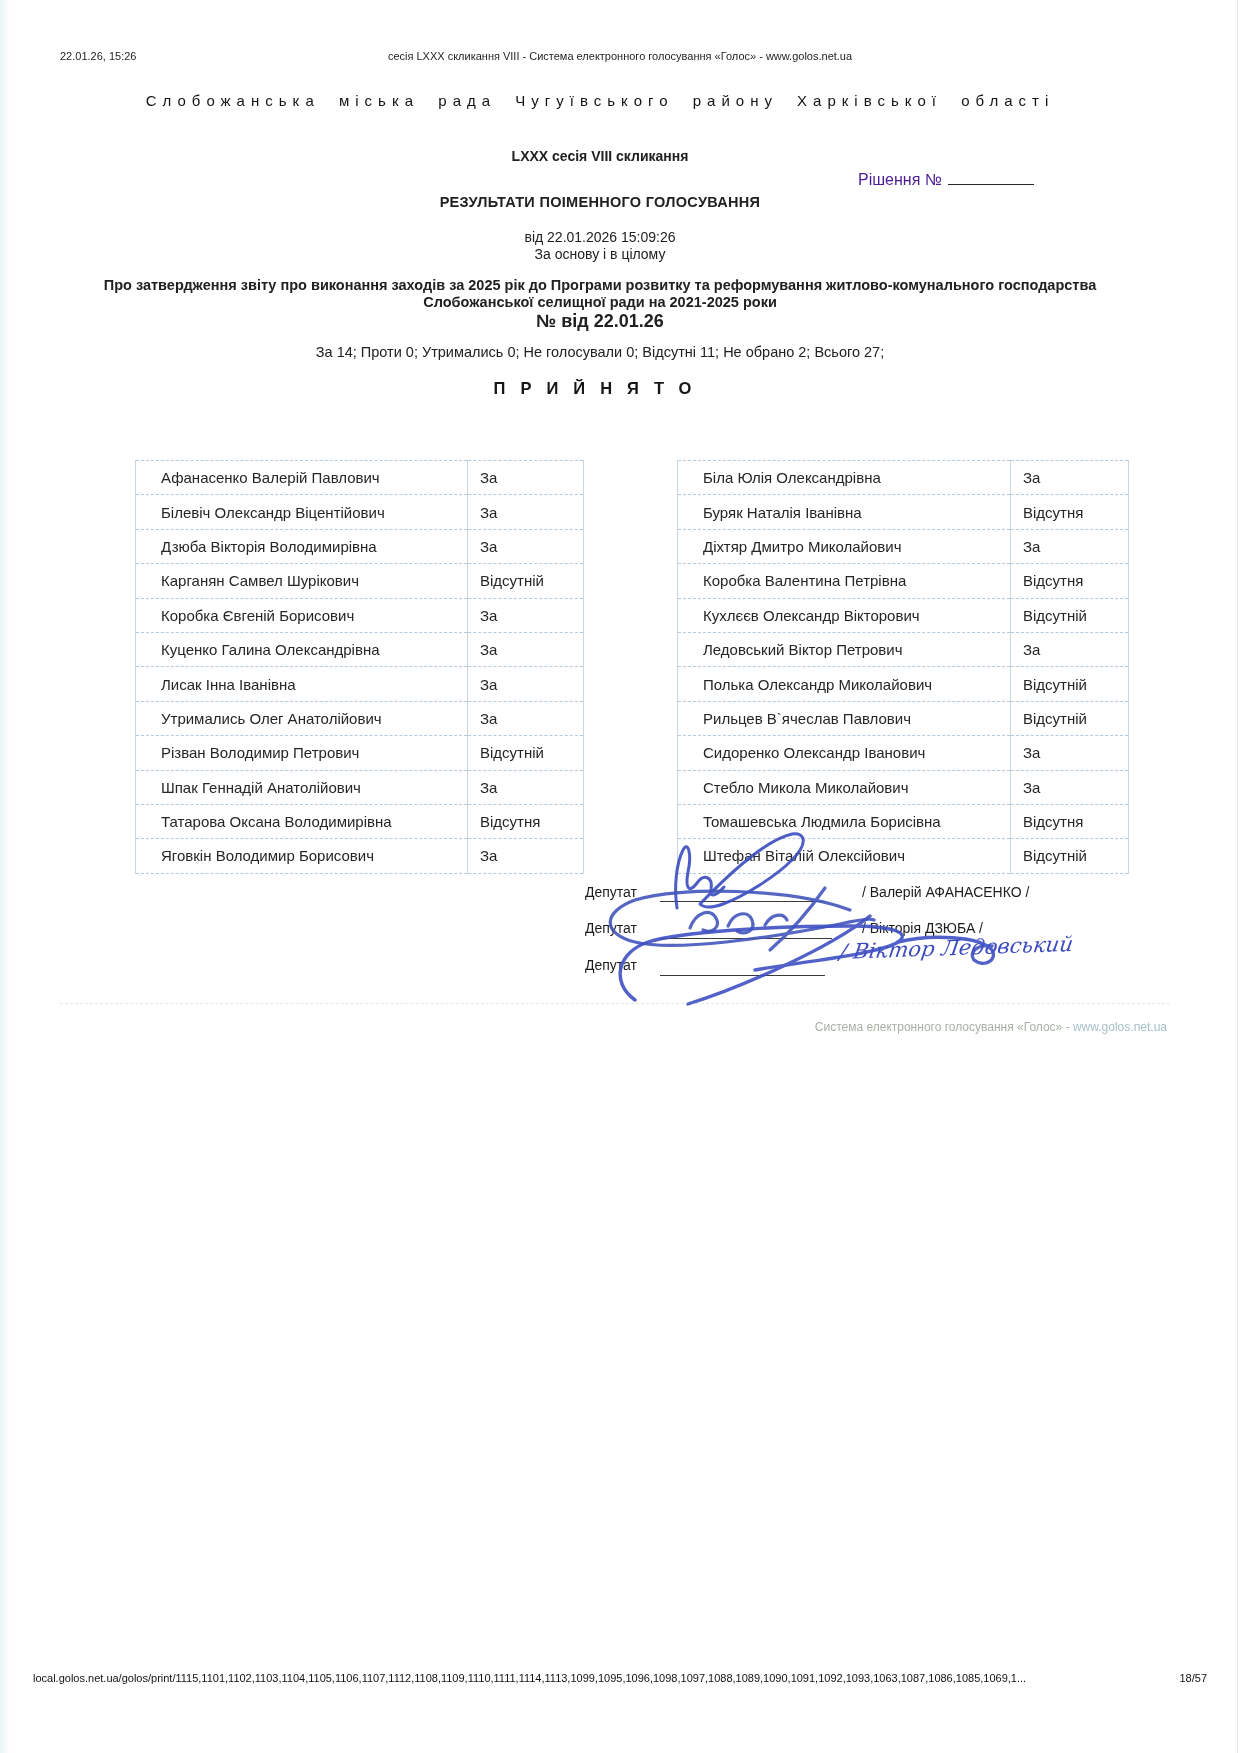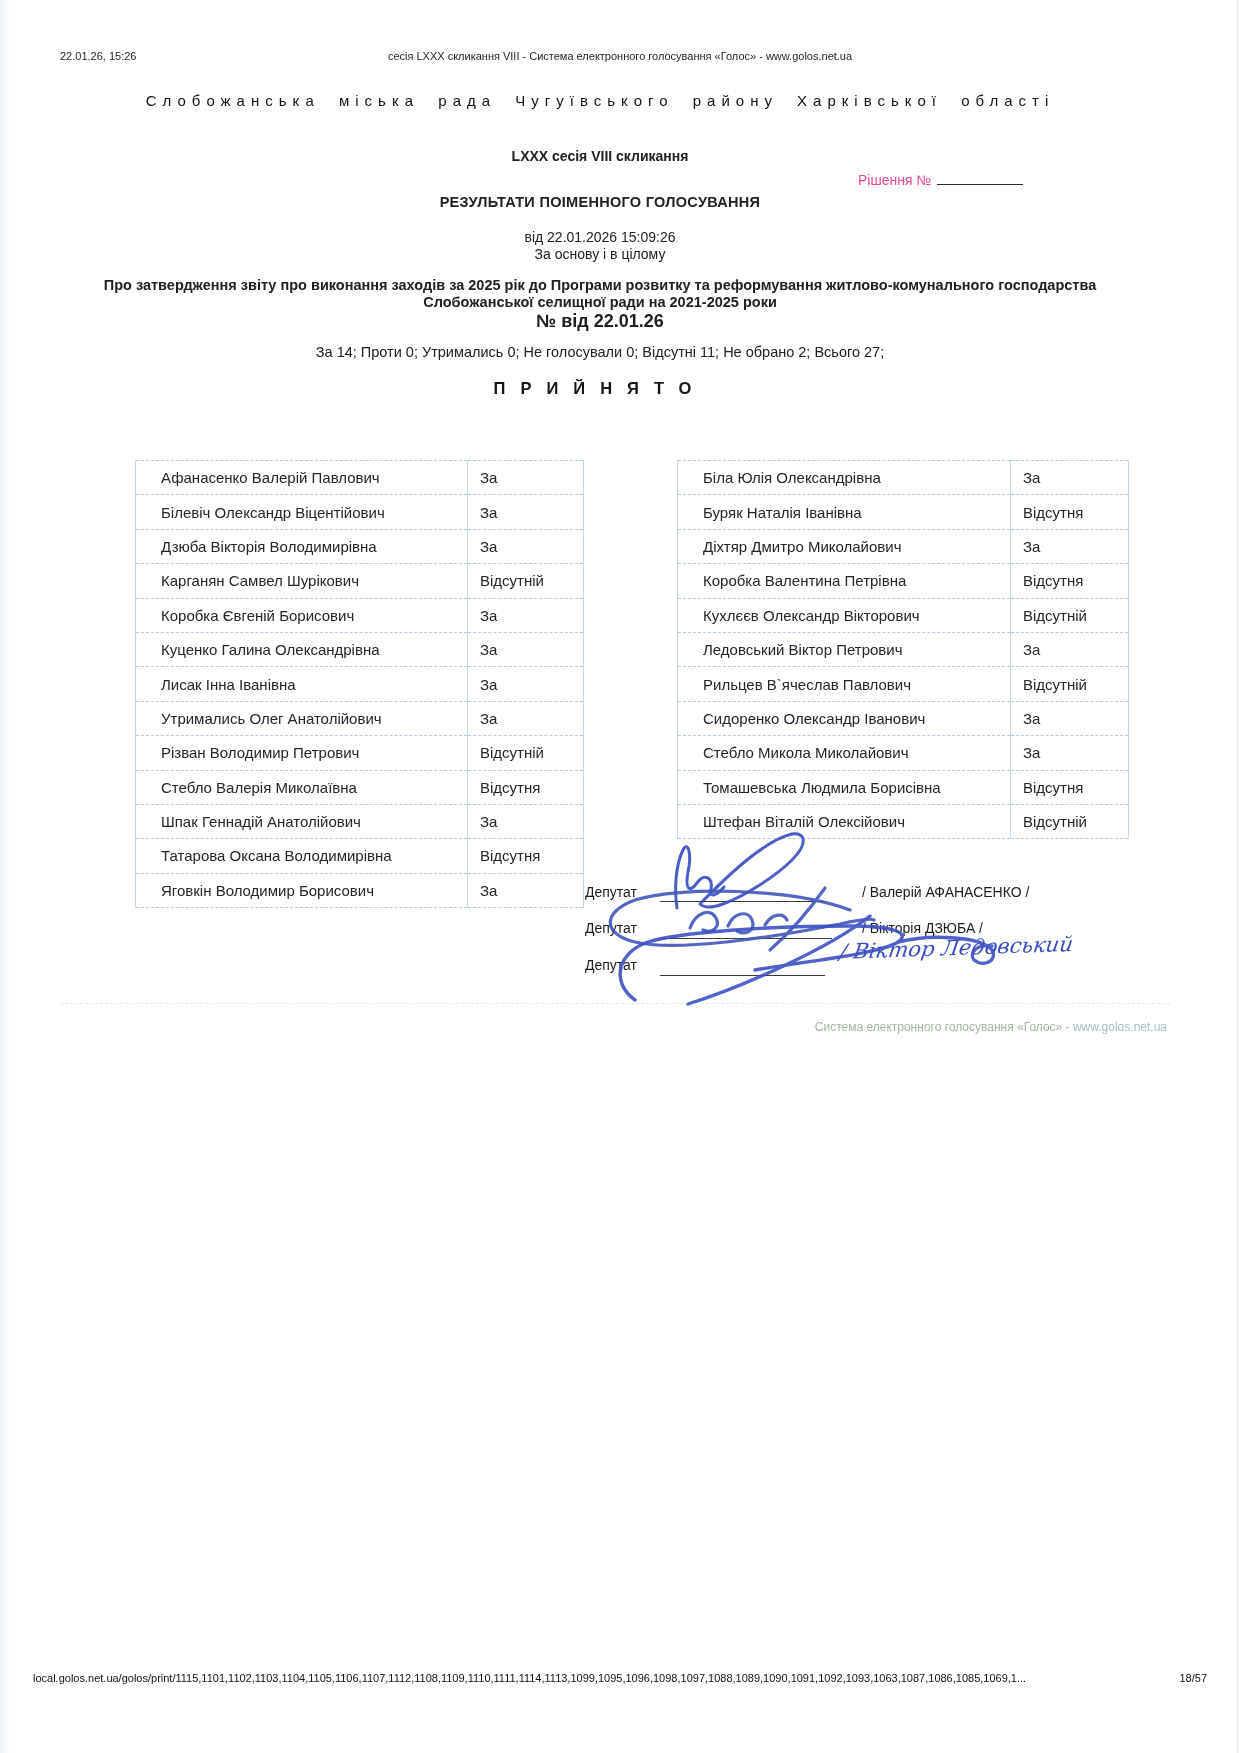--- a/index.html
+++ b/index.html
@@ -12,21 +12,21 @@
     overflow:hidden;
   }
   .scan-edge-left{position:absolute;left:0;top:0;width:10px;height:100%;
     background:linear-gradient(to right, rgba(200,222,234,.35), rgba(255,255,255,0));}
   .scan-edge-right{position:absolute;right:2px;top:0;width:1px;height:100%;background:#e4ecf1;}
   .abs{position:absolute;}
   .print-meta{font-size:11px;color:#1f1f1f;}
   .center-line{left:0;width:1200px;text-align:center;}
   .council-name{font-size:15px;font-weight:500;letter-spacing:6px;word-spacing:9px;color:#141414;}
   .session-title{font-size:14px;font-weight:bold;}
-  .decision-line{font-size:14px;color:#ec4899;}
+  .decision-line{font-size:16px;color:#4c1d95;}
   .decision-underline{display:inline-block;width:86px;border-bottom:1.4px solid #2a2a2a;height:14px;margin-left:6px;}
   .results-heading{font-size:14.5px;font-weight:bold;letter-spacing:.3px;}
   .vote-dt{font-size:14px;}
   .vote-basis{font-size:14px;}
   .subject{font-size:14.5px;font-weight:bold;line-height:17px;}
   .subject-num{font-size:18px;font-weight:bold;margin-top:0px;}
   .summary{font-size:14.5px;}
   .accepted{font-size:16.5px;font-weight:bold;letter-spacing:15px;color:#161616;}
   table.votes{border-collapse:collapse;table-layout:fixed;}
   table.votes td{
@@ -118,24 +118,20 @@
         </tr>
         <tr>
           <td>Утримались Олег Анатолійович</td>
           <td>За</td>
         </tr>
         <tr>
           <td>Різван Володимир Петрович</td>
           <td>Відсутній</td>
         </tr>
         <tr>
-          <td>Стебло Валерія Миколаївна</td>
-          <td>Відсутня</td>
-        </tr>
-        <tr>
           <td>Шпак Геннадій Анатолійович</td>
           <td>За</td>
         </tr>
         <tr>
           <td>Татарова Оксана Володимирівна</td>
           <td>Відсутня</td>
         </tr>
         <tr>
           <td>Яговкін Володимир Борисович</td>
           <td>За</td>
@@ -165,20 +161,24 @@
           <td>Коробка Валентина Петрівна</td>
           <td>Відсутня</td>
         </tr>
         <tr>
           <td>Кухлєєв Олександр Вікторович</td>
           <td>Відсутній</td>
         </tr>
         <tr>
           <td>Ледовський Віктор Петрович</td>
           <td>За</td>
+        </tr>
+        <tr>
+          <td>Полька Олександр Миколайович</td>
+          <td>Відсутній</td>
         </tr>
         <tr>
           <td>Рильцев В`ячеслав Павлович</td>
           <td>Відсутній</td>
         </tr>
         <tr>
           <td>Сидоренко Олександр Іванович</td>
           <td>За</td>
         </tr>
         <tr>

